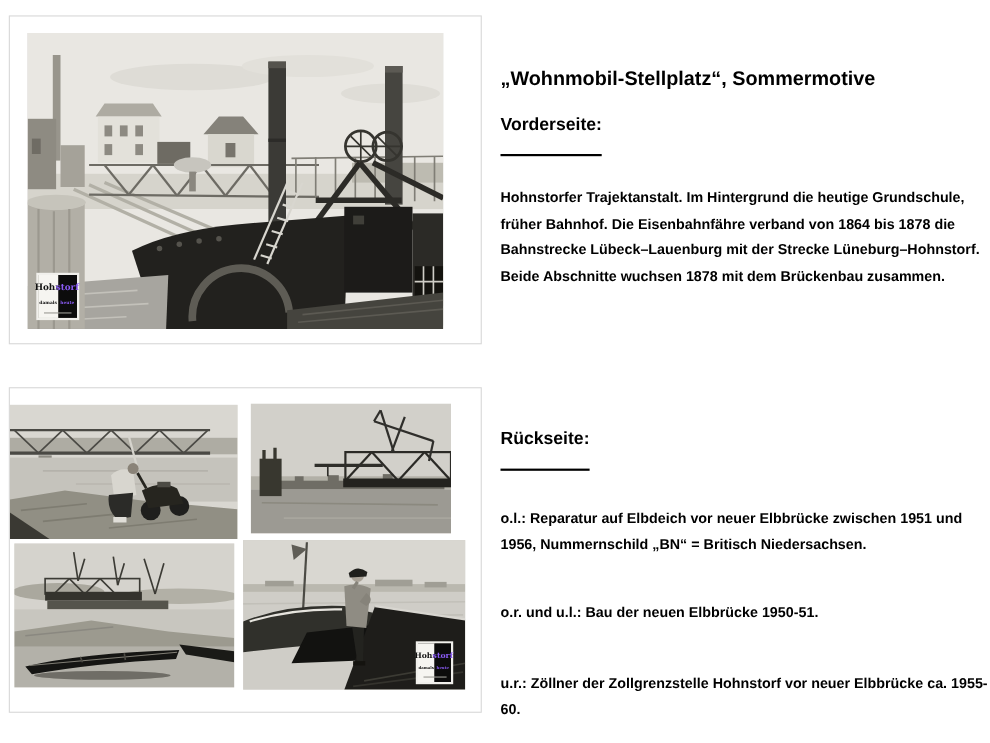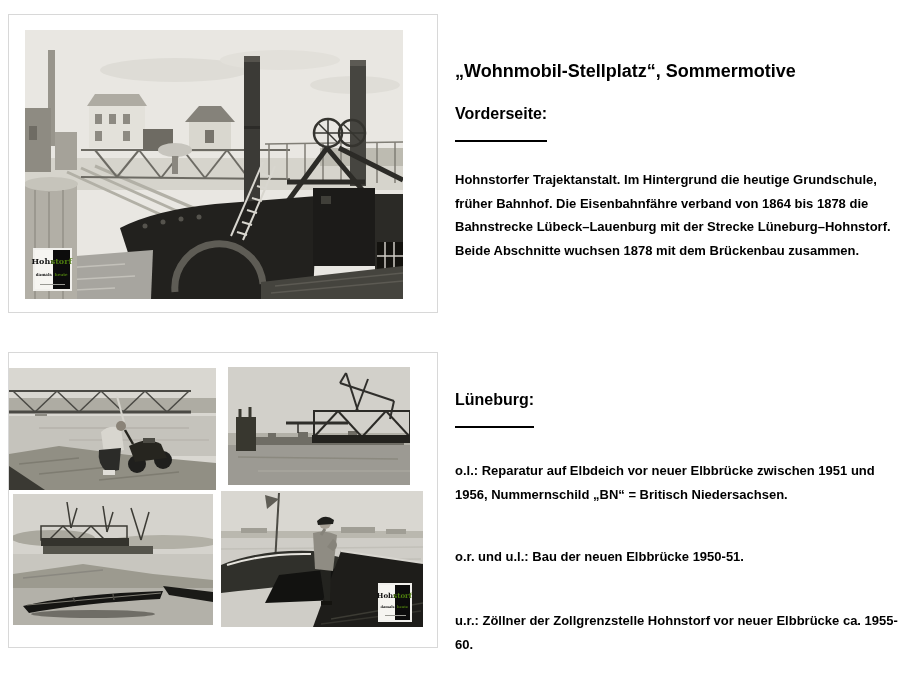--- a/index.html
+++ b/index.html
@@ -23,21 +23,21 @@
   .ph-br{left:212px;top:138px;width:202px;height:136px;}
 
   
   .hlogo{
     position:absolute;display:flex;flex-wrap:wrap;
     border:2px solid #f1f0ec;box-sizing:border-box;
     font-family:"DejaVu Serif","Liberation Serif",serif;font-weight:bold;
   }
   .hl-half{width:50%;height:100%;display:flex;flex-direction:column;align-items:center;box-sizing:border-box;}
   .hl-left{background:#f6f5f1;color:#111;}
-  .hl-right{background:#0c0c0c;color:#4d7c0f;}
+  .hl-right{background:#0c0c0c;color:#8b5cf6;}
   .hl-big{font-size:8px;line-height:9px;margin-top:7px;letter-spacing:0;}
   .hl-small{font-size:4px;line-height:5px;margin-top:6px;}
   .hl-line{position:absolute;left:15%;right:15%;bottom:4px;height:1px;background:#9a9a94;}
   .hlogo-front{left:8px;top:218px;width:39px;height:43px;}
   .hlogo-br{left:157px;top:92px;width:34px;height:39px;}
   .hlogo-br .hl-big{font-size:7px;margin-top:6px;}
   .hlogo-br .hl-small{font-size:3.5px;margin-top:5px;}
 
   
   .txt{position:absolute;left:455px;width:449px;font-weight:bold;}
@@ -391,18 +391,18 @@
 
 <h1 class="txt doc-title" style="margin:0;">„Wohnmobil-Stellplatz“, Sommermotive</h1>
 
 <div class="txt side-label lbl-front">
   <span>Vorderseite:</span>
 </div>
 
 <p class="txt para para-front" style="margin:0;">Hohnstorfer Trajektanstalt. Im Hintergrund die heutige Grundschule, früher Bahnhof. Die Eisenbahnfähre verband von 1864 bis 1878 die Bahnstrecke Lübeck–Lauenburg mit der Strecke Lüneburg–Hohnstorf. Beide Abschnitte wuchsen 1878 mit dem Brückenbau zusammen.</p>
 
 <div class="txt side-label lbl-back">
-  <span>Lüneburg:</span>
+  <span>Rückseite:</span>
 </div>
 
 <p class="txt para cap-0" style="margin:0;">o.l.: Reparatur auf Elbdeich vor neuer Elbbrücke zwischen 1951 und 1956, Nummernschild „BN“ = Britisch Niedersachsen.</p>
 <p class="txt para cap-1" style="margin:0;">o.r. und u.l.: Bau der neuen Elbbrücke 1950-51.</p>
 <p class="txt para cap-2" style="margin:0;">u.r.: Zöllner der Zollgrenzstelle Hohnstorf vor neuer Elbbrücke ca. 1955-60.</p>
 
 </body></html>

